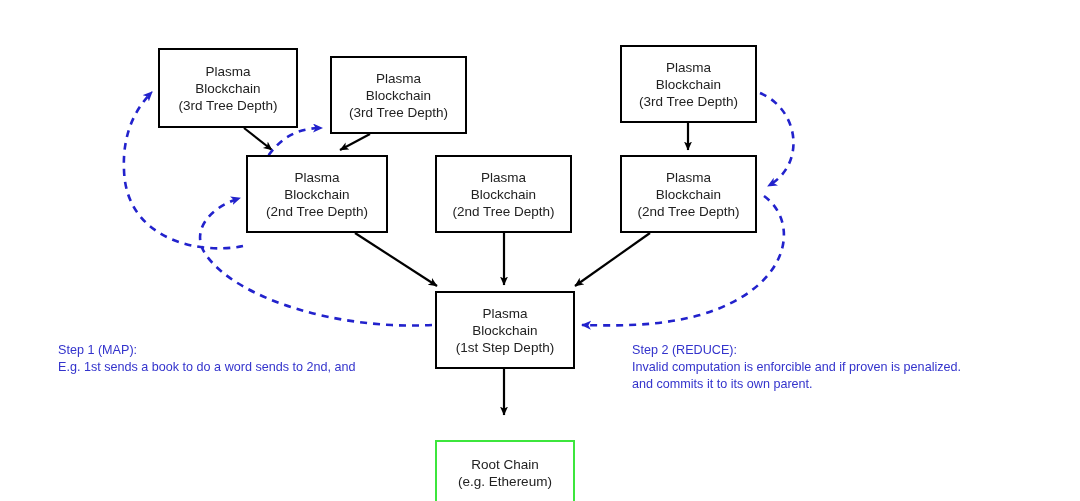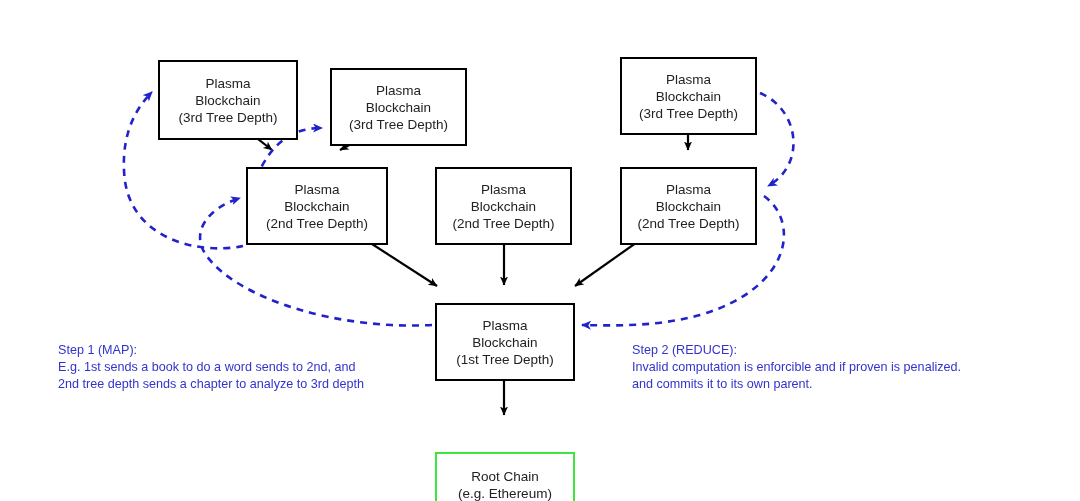--- a/index.html
+++ b/index.html
@@ -32,21 +32,20 @@
     border: 2px solid #000000;
     display: flex;
     flex-direction: column;
     align-items: center;
     justify-content: center;
     color: #222222;
     font-size: 13.5px;
     line-height: 17px;
     text-align: center;
     z-index: 2;
-    margin-top: 12px;
   }
   .node.root {
     border: 2px solid #3ce63c;
   }
   .node .line {
     display: block;
     white-space: nowrap;
   }
   .annot {
     position: absolute;
@@ -127,32 +126,31 @@
 
   <div class="node" style="left:620px; top:155px; width:137px; height:78px;">
     <span class="line">Plasma</span>
     <span class="line">Blockchain</span>
     <span class="line">(2nd Tree Depth)</span>
   </div>
 
   <div class="node" style="left:435px; top:291px; width:140px; height:78px;">
     <span class="line">Plasma</span>
     <span class="line">Blockchain</span>
-    <span class="line">(1st Tree Depth)</span>
+    <span class="line">(1st Step Depth)</span>
   </div>
 
   <div class="node root" style="left:435px; top:440px; width:140px; height:66px;">
     <span class="line">Root Chain</span>
     <span class="line">(e.g. Ethereum)</span>
   </div>
 
   <div class="annot" style="left:58px; top:306px;">
     <span class="line">Step 1 (MAP):</span>
     <span class="line">E.g. 1st sends a book to do a word sends to 2nd, and</span>
-    <span class="line">2nd tree depth sends a chapter to analyze to 3rd depth</span>
   </div>
 
   <div class="annot" style="left:632px; top:306px;">
     <span class="line">Step 2 (REDUCE):</span>
     <span class="line">Invalid computation is enforcible and if proven is penalized.</span>
     <span class="line">and commits it to its own parent.</span>
   </div>
 
 </div>
 

